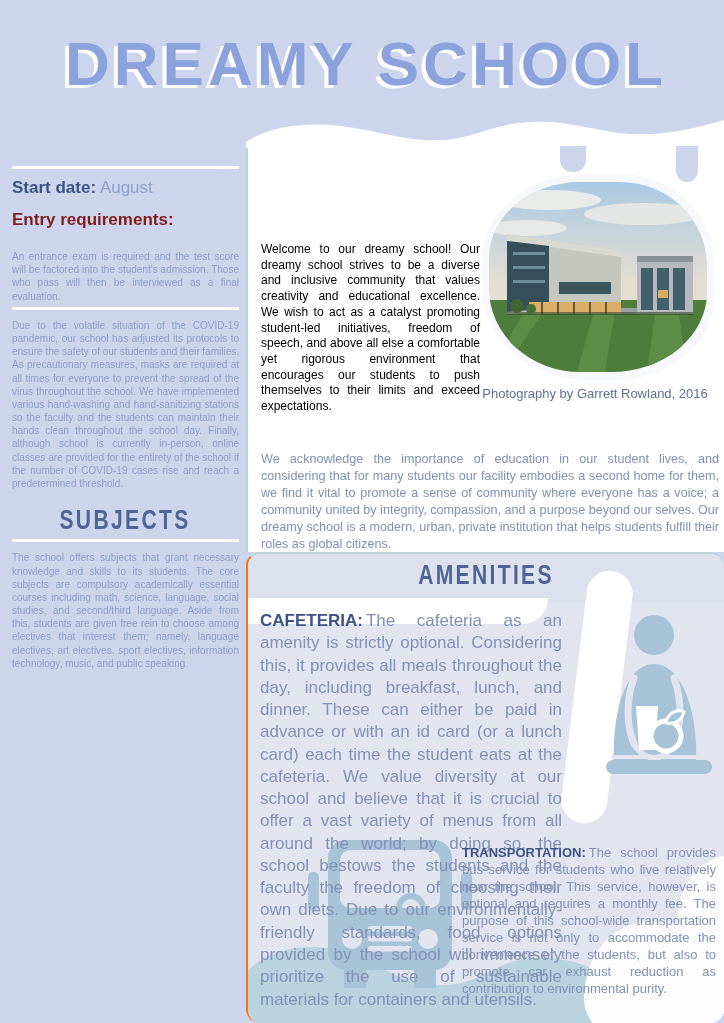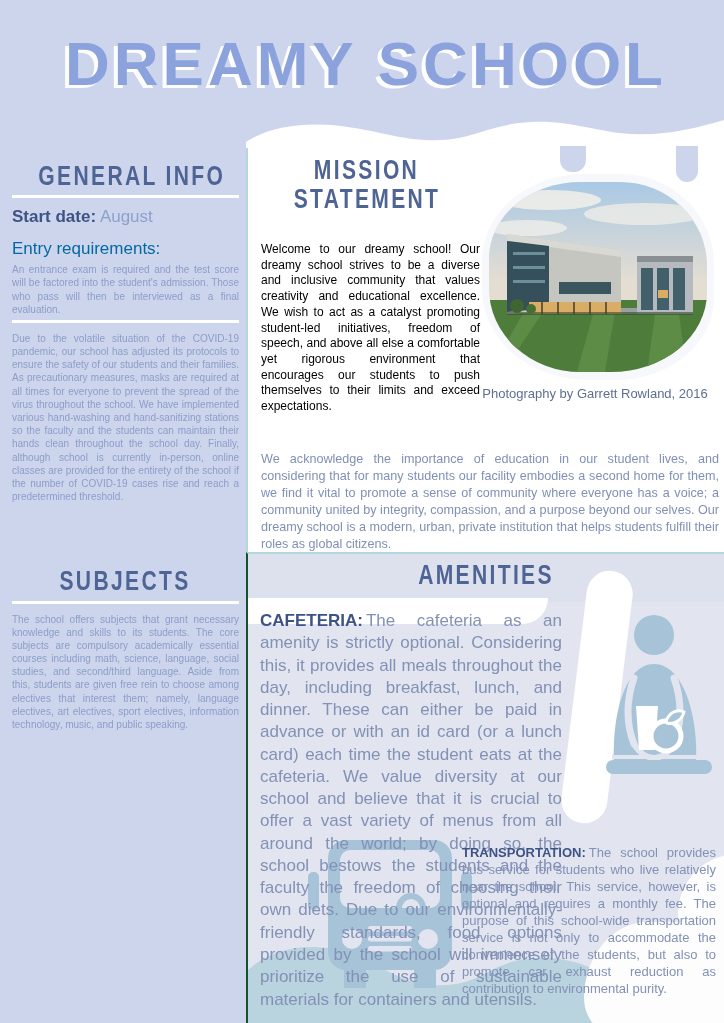--- a/index.html
+++ b/index.html
@@ -11,23 +11,23 @@
          text-shadow:-4px 3px 0 rgba(255,255,255,.95);}
   
   .hd-wrap{text-align:center;white-space:nowrap;}
   .hd{display:inline-block;transform:scaleX(.78);transform-origin:center;
       font-weight:bold;color:#4e6494;letter-spacing:3px;font-size:27px;line-height:1.08;}
   .rule{height:3px;background:#ffffff;margin:4px 0 9px 0;}
   
   .left{position:absolute;left:12px;top:162px;width:227px;}
   .kv{font-size:17px;margin:5px 0;color:#8da0cd;}
   .kv .k{font-weight:bold;color:#3d5385;}
-  .sub{font-size:17px;font-weight:normal;color:#0369a1;margin-top:12px;margin-bottom:4px;}
+  .sub{font-size:17px;font-weight:bold;color:#7f1d1d;margin-top:12px;margin-bottom:20px;}
   p.body{font-size:10px;line-height:1.32;text-align:justify;color:#8c9dc8;margin:2px 0 0 0;}
-  .gap22{margin-top:22px;} .gap40{margin-top:64px;}
+  .gap22{margin-top:22px;} .gap40{margin-top:16px;}
   
   .mission-white{position:absolute;left:246px;top:148px;width:478px;height:404px;
                  background:#ffffff;border-left:2px solid #b5d6da;box-sizing:border-box;}
   .wave-top{position:absolute;left:246px;top:112px;width:478px;height:38px;}
   .drip{position:absolute;background:#cdd5ed;border-radius:0 0 12px 12px;}
   .drip1{left:560px;top:146px;width:26px;height:26px;}
   .drip2{left:676px;top:146px;width:22px;height:36px;}
   .mission-head{position:absolute;left:250px;top:156px;width:234px;}
   .mission-para{position:absolute;left:261px;top:230px;width:219px;
                 font-size:12px;line-height:1.31;text-align:justify;color:#000000;}
@@ -35,22 +35,22 @@
               background:#f7f8fb;border-radius:44% 40% 42% 46%/42% 44% 40% 44%;
               display:flex;align-items:center;justify-content:center;}
   .photo-in{width:218px;height:190px;border-radius:42% 40% 44% 42%/40% 44% 42% 44%;
             overflow:hidden;}
   .caption{position:absolute;left:470px;top:386px;width:250px;text-align:center;
            font-size:13px;color:#5e6f91;}
   .wide-para{position:absolute;left:261px;top:438px;width:458px;
              font-size:12.6px;line-height:1.36;text-align:justify;color:#8090b4;}
   
   .panel{position:absolute;left:246px;top:552px;width:478px;height:471px;
-         background:#e2e5f0;border-top:2px solid #b5d6da;border-left:2px solid #14532d;
-         box-sizing:border-box;overflow:hidden;}
+         background:#e2e5f0;border-top:2px solid #b5d6da;border-left:2px solid #f97316;
+         box-sizing:border-box;overflow:hidden;border-radius:14px;}
   .panel-headband{position:absolute;left:0;top:0;width:100%;height:48px;background:#dde1ed;}
   .panel-head{position:absolute;left:0;top:7px;width:100%;}
   .deco-wedge{position:absolute;left:0;top:44px;width:300px;height:26px;background:#ffffff;
               border-radius:0 0 36px 0;}
   .deco-swoosh{position:absolute;left:326px;top:16px;width:46px;height:254px;background:#ffffff;
                border-radius:23px;transform:rotate(7deg);}
   .caf-para{position:absolute;left:12px;top:56px;width:302px;z-index:3;
             font-size:17px;line-height:1.31;text-align:justify;color:#8291b5;margin:0;}
   .lbl{font-weight:bold;color:#3d5385;margin-right:3px;}
   .person-icon{position:absolute;left:352px;top:54px;width:118px;height:180px;z-index:2;}
@@ -71,45 +71,38 @@
   <div class="title">DREAMY SCHOOL</div>
 
   <svg class="wave-top" viewBox="0 0 478 38" preserveAspectRatio="none">
     <path fill="#ffffff" d="M0,38 L0,30 C24,14 60,10 95,14 C135,19 160,30 195,28 C230,26 245,12 285,10 C325,8 350,20 385,22 C420,24 450,16 478,8 L478,38 Z"></path>
   </svg>
   <div class="mission-white"></div>
   <div class="drip drip1"></div>
   <div class="drip drip2"></div>
 
   <div class="left">
-    <div class="hd-wrap">
-      <span class="hd">GENERAL INFO</span>
-    </div>
     <div class="rule"></div>
     <div class="kv">
       <span class="k">Start date:</span>
       <span class="v">August</span>
     </div>
     <div class="sub">Entry requirements:</div>
     <p class="body">An entrance exam is required and the test score will be factored into the student's admission. Those who pass will then be interviewed as a final evaluation.</p>
 
     <div class="rule"></div>
     <p class="body">Due to the volatile situation of the COVID-19 pandemic, our school has adjusted its protocols to ensure the safety of our students and their families. As precautionary measures, masks are required at all times for everyone to prevent the spread of the virus throughout the school. We have implemented various hand-washing and hand-sanitizing stations so the faculty and the students can maintain their hands clean throughout the school day. Finally, although school is currently in-person, online classes are provided for the entirety of the school if the number of COVID-19 cases rise and reach a predetermined threshold.</p>
 
     <div class="hd-wrap gap40">
       <span class="hd">SUBJECTS</span>
     </div>
     <div class="rule"></div>
     <p class="body">The school offers subjects that grant necessary knowledge and skills to its students. The core subjects are compulsory academically essential courses including math, science, language, social studies, and second/third language. Aside from this, students are given free rein to choose among electives that interest them; namely, language electives, art electives, sport electives, information technology, music, and public speaking.</p>
   </div>
 
-  <div class="mission-head">
-    <div class="hd-wrap"><span class="hd">MISSION</span></div>
-    <div class="hd-wrap"><span class="hd">STATEMENT</span></div>
-  </div>
   <p class="mission-para">Welcome to our dreamy school! Our dreamy school strives to be a diverse and inclusive community that values creativity and educational excellence. We wish to act as a catalyst promoting student-led initiatives, freedom of speech, and above all else a comfortable yet rigorous environment that encourages our students to push themselves to their limits and exceed expectations.</p>
 
   <div class="photo-blob">
     <div class="photo-in">
       <svg width="218" height="190" viewBox="0 0 218 190">
         <defs>
           <linearGradient id="sky" x1="0" y1="0" x2="0" y2="1">
             <stop offset="0" stop-color="#a9c9e5"></stop>
               <stop offset="0.75" stop-color="#e3ddd2"></stop>
           </linearGradient>

